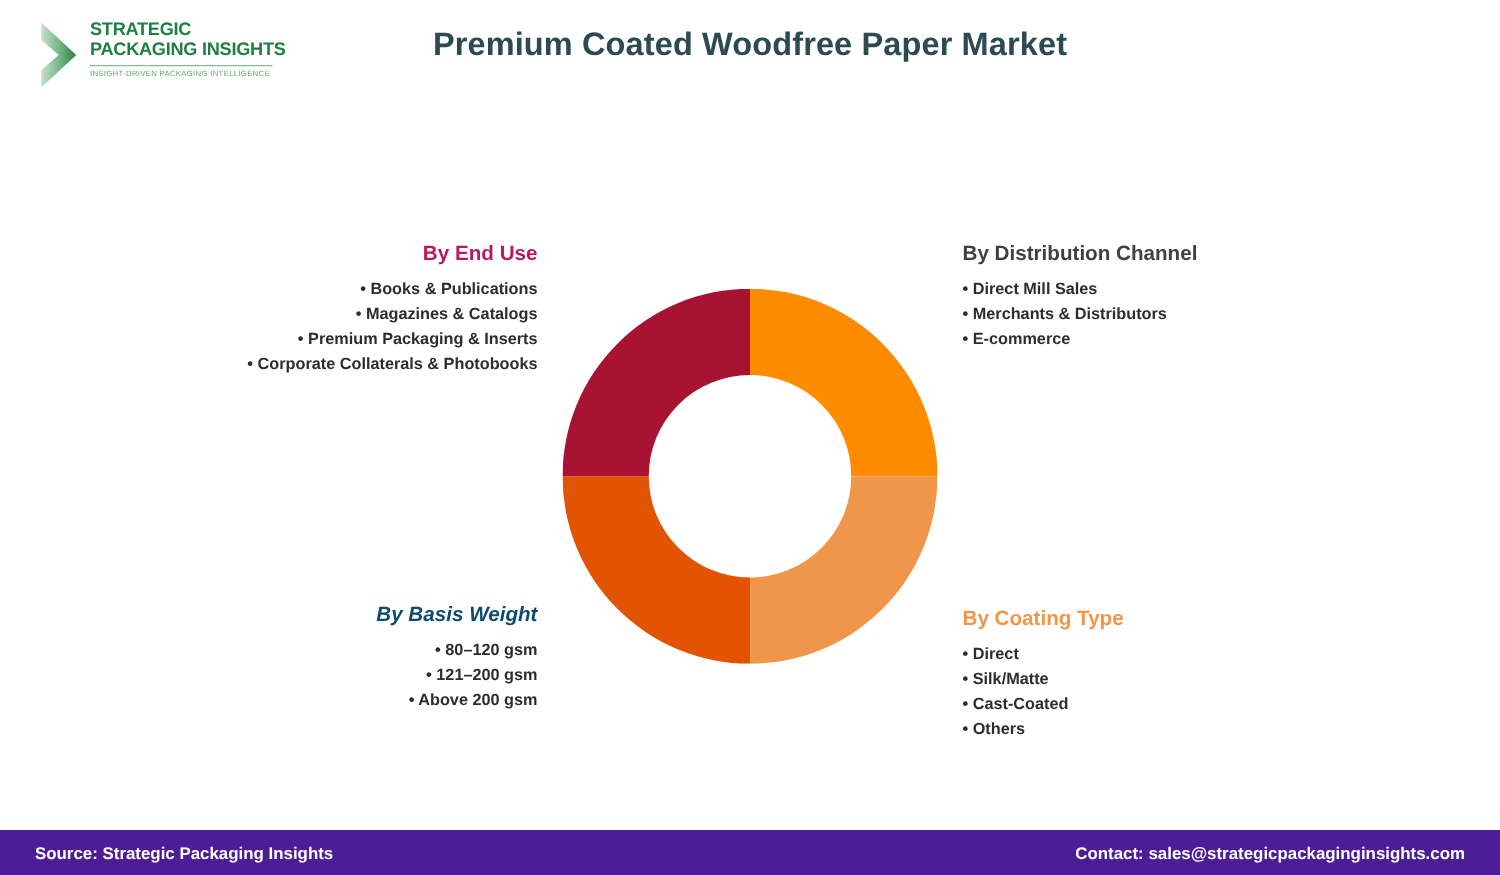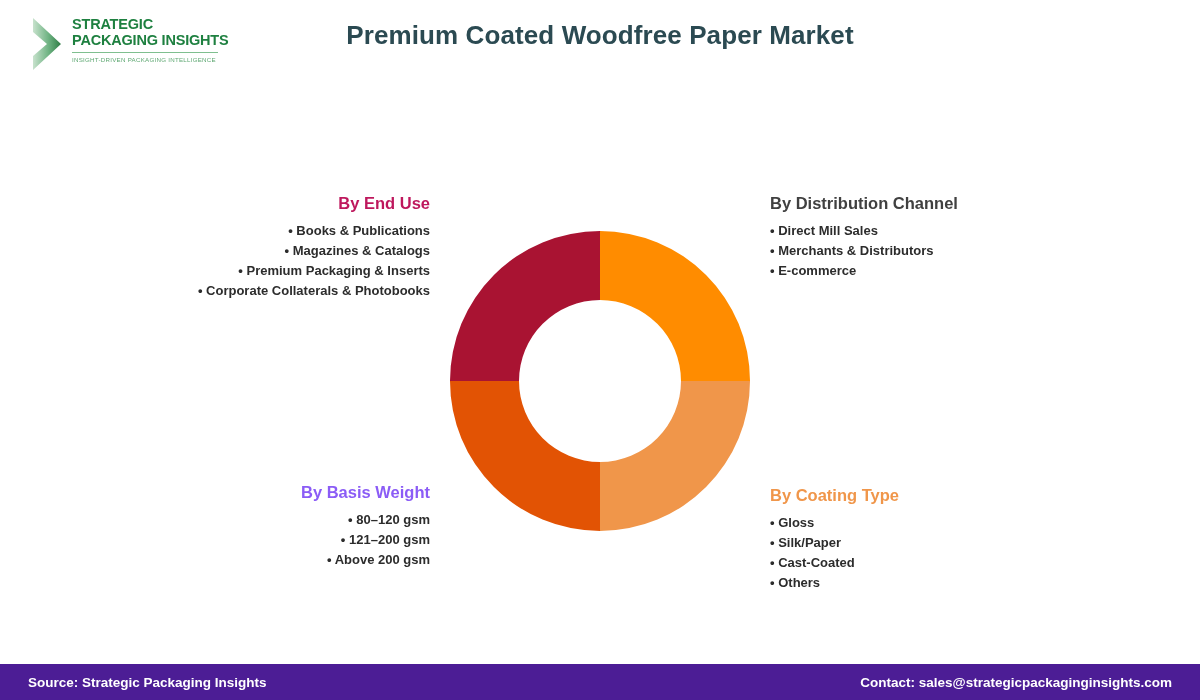--- a/index.html
+++ b/index.html
@@ -194,33 +194,33 @@
 <div class="quad quad-right quad-distribution">
   <div class="quad-title" style="color:#404040;">By Distribution Channel</div>
   <ul>
     <li><span class="bullet">•</span> <span>Direct Mill Sales</span></li>
     <li><span class="bullet">•</span> <span>Merchants &amp; Distributors</span></li>
     <li><span class="bullet">•</span> <span>E-commerce</span></li>
   </ul>
 </div>
 
 <div class="quad quad-left quad-basis">
-  <div class="quad-title" style="color:#8b5cf6;">By Basis Weight</div>
+  <div class="quad-title" style="color:#0c4a6e;font-style:italic;">By Basis Weight</div>
   <ul>
     <li><span class="bullet">•</span> <span>80–120 gsm</span></li>
     <li><span class="bullet">•</span> <span>121–200 gsm</span></li>
     <li><span class="bullet">•</span> <span>Above 200 gsm</span></li>
   </ul>
 </div>
 
 <div class="quad quad-right quad-coating">
   <div class="quad-title" style="color:#F0964A;">By Coating Type</div>
   <ul>
-    <li><span class="bullet">•</span> <span>Gloss</span></li>
-    <li><span class="bullet">•</span> <span>Silk/Paper</span></li>
+    <li><span class="bullet">•</span> <span>Direct</span></li>
+    <li><span class="bullet">•</span> <span>Silk/Matte</span></li>
     <li><span class="bullet">•</span> <span>Cast-Coated</span></li>
     <li><span class="bullet">•</span> <span>Others</span></li>
   </ul>
 </div>
 
 <div class="footer">
   <div class="footer-text">Source: Strategic Packaging Insights</div>
   <div class="footer-text">Contact: sales@strategicpackaginginsights.com</div>
 </div>
 

